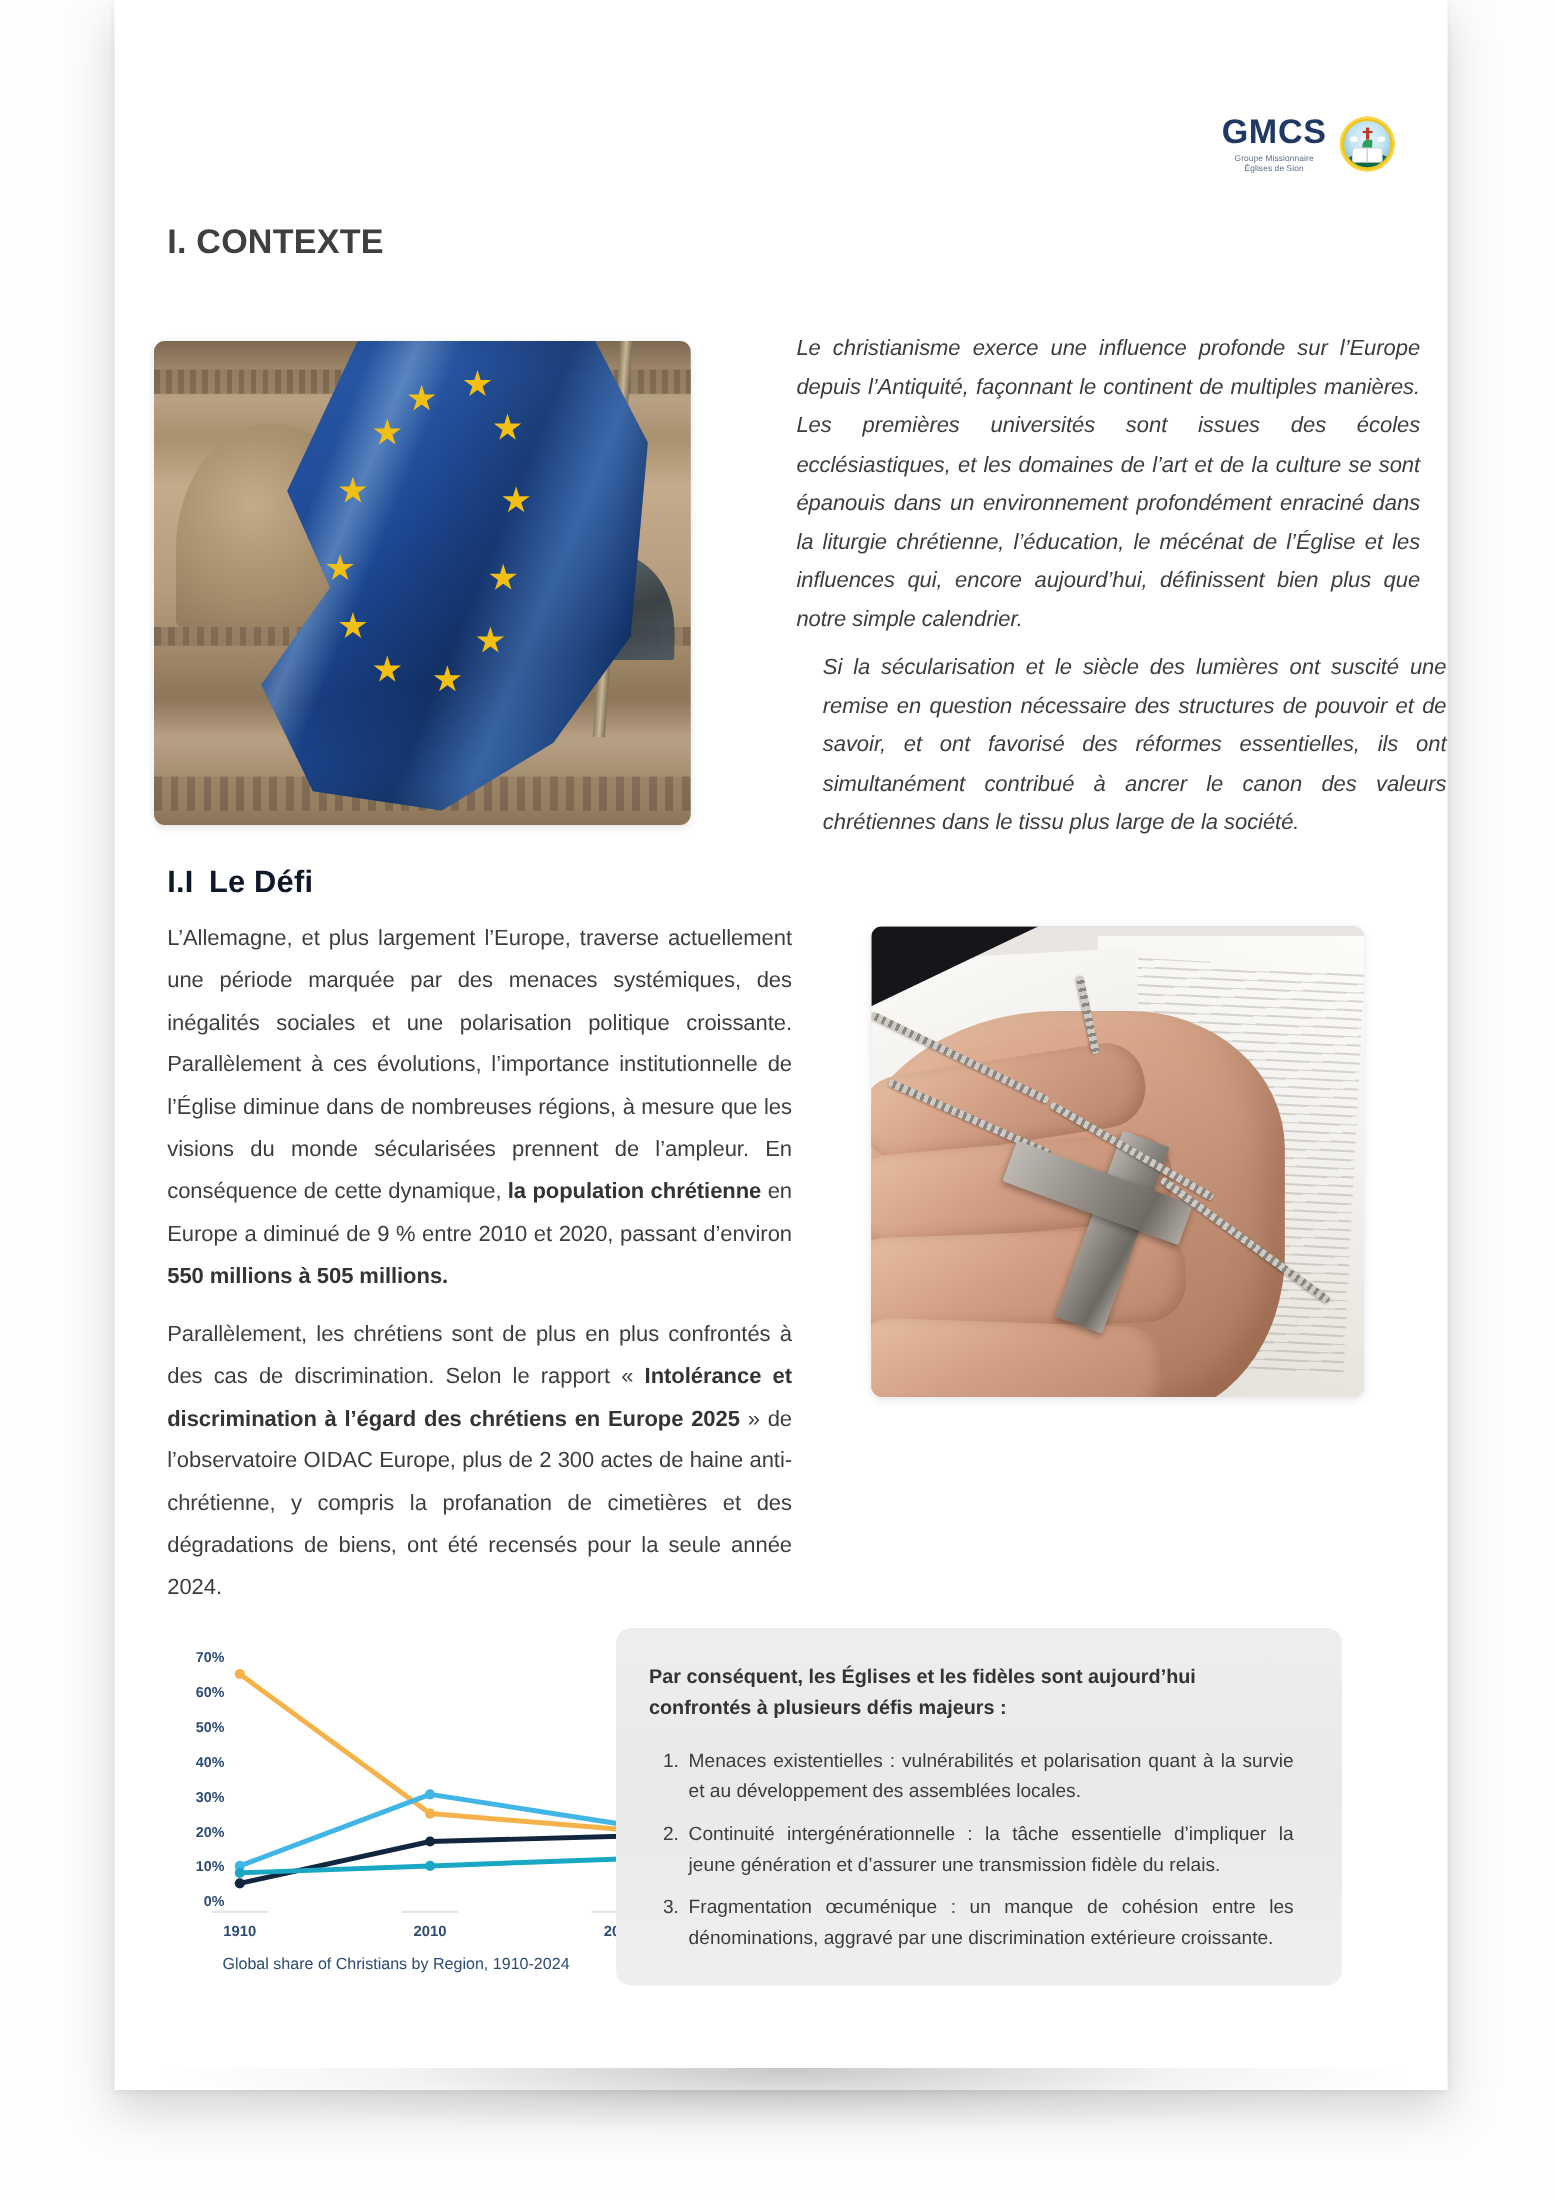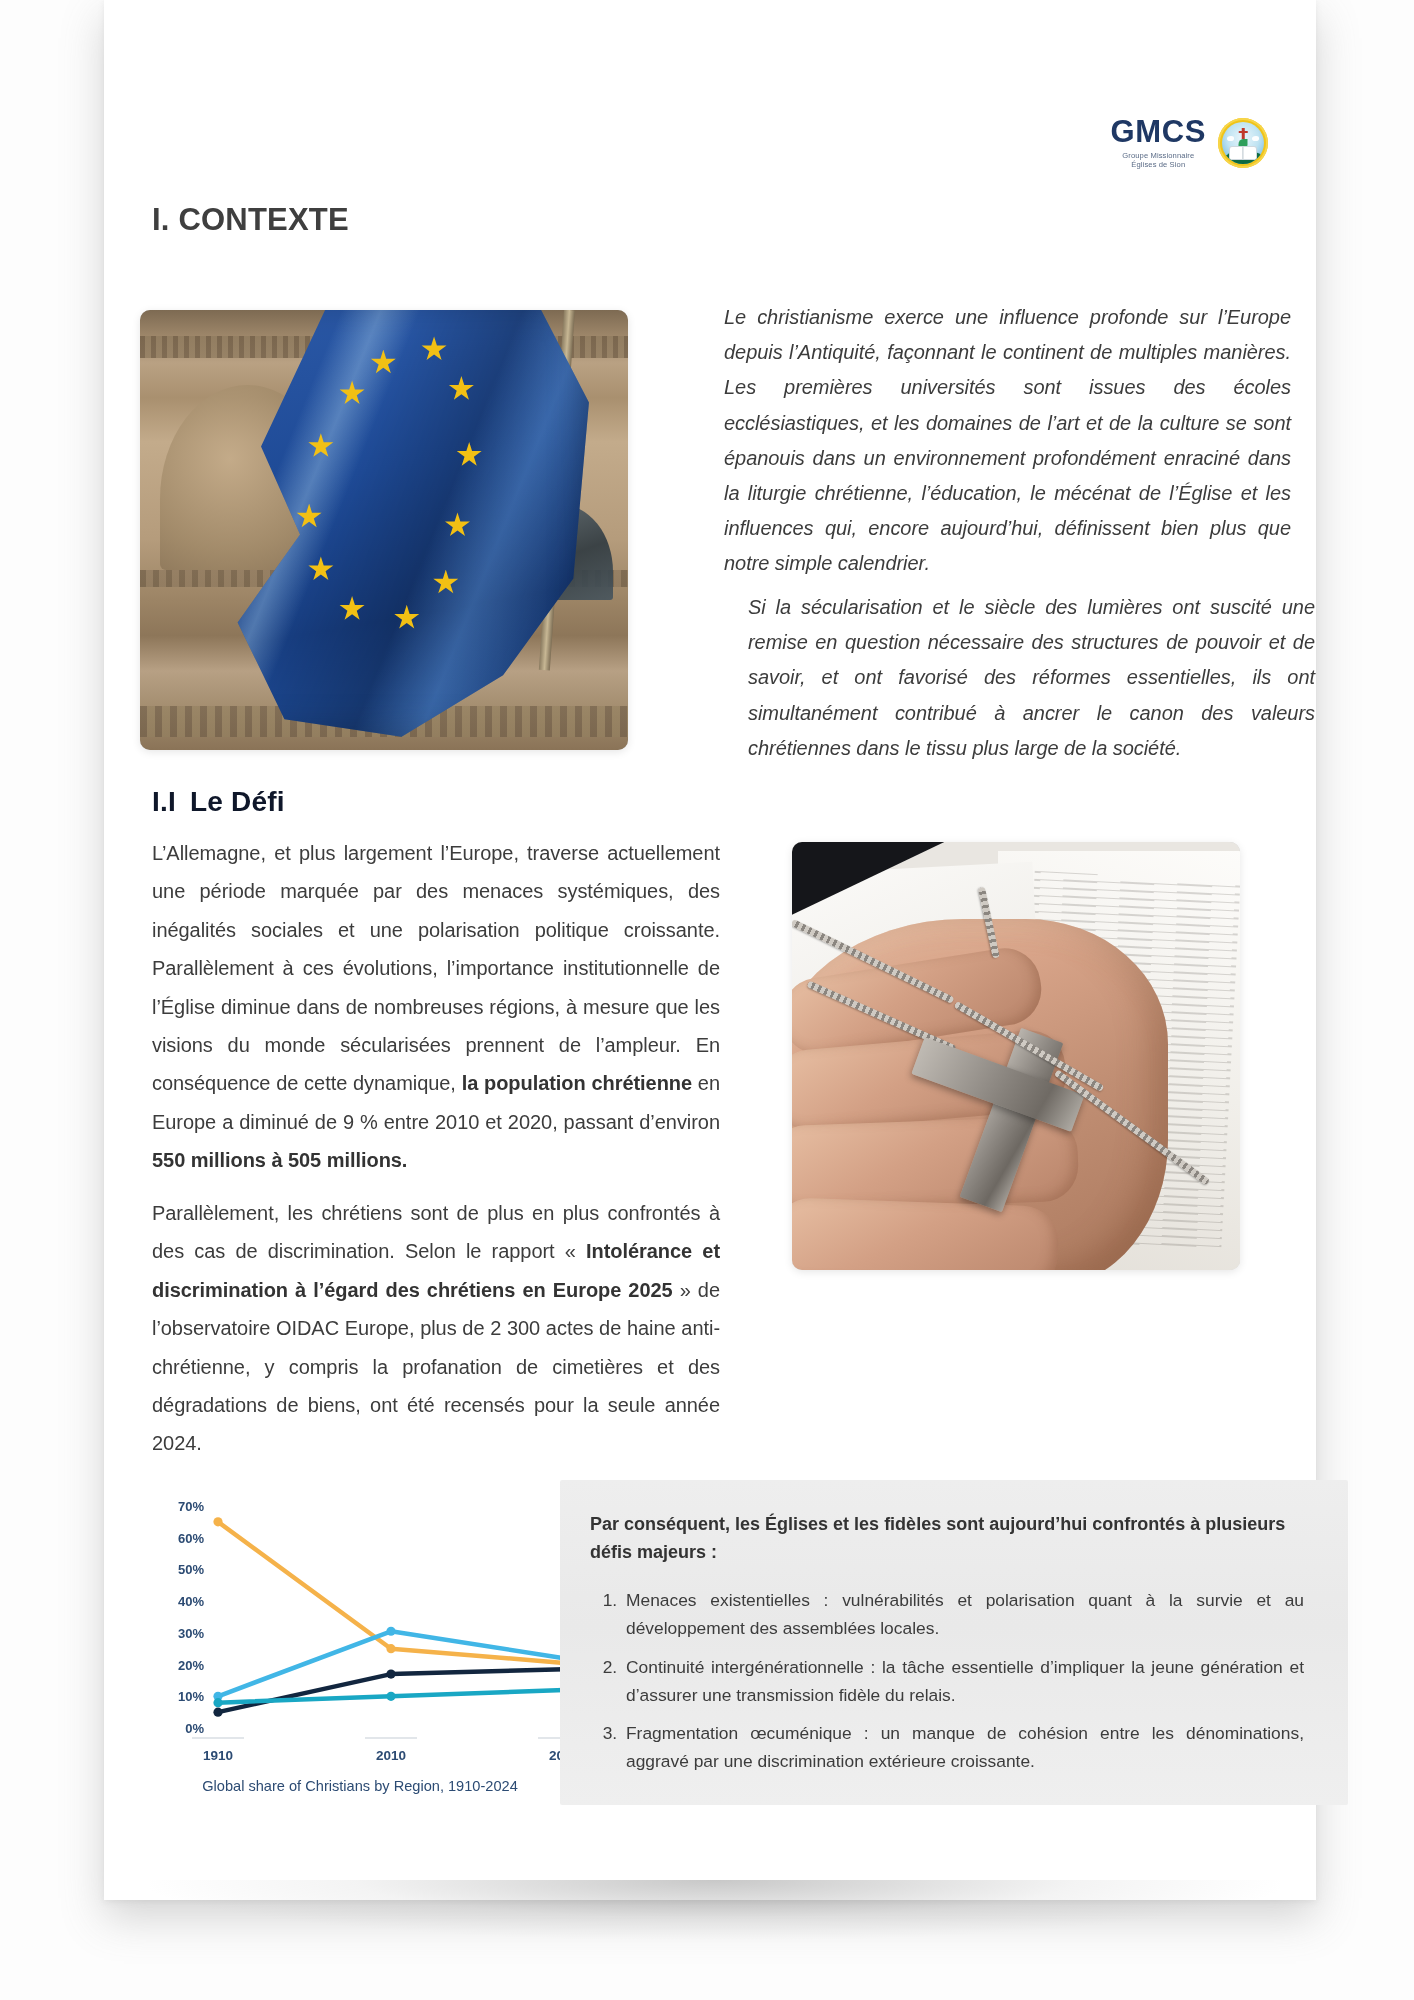--- a/index.html
+++ b/index.html
@@ -46,21 +46,21 @@
     left: 104px;
     top: 0;
     width: 1212px;
     height: 1900px;
   }
 
   
   .logo-wrap {
     position: absolute;
     right: 48px;
-    top: 116px;
+    top: 104px;
     display: flex;
     align-items: center;
     gap: 12px;
   }
   .logo-text { text-align: center; line-height: 1; }
   .logo-word {
     font-size: 31px;
     font-weight: bold;
     color: #1f3864;
     letter-spacing: 0.6px;
@@ -379,23 +379,23 @@
     width: 440px;
     text-align: center;
     font-size: 14.6px;
     color: #2c4b73;
   }
 
   
   .callout {
     position: absolute;
     left: 456px; top: 1480px;
-    width: 788px;
+    width: 660px;
     padding: 30px 44px 30px 30px;
-    border-radius: 2px;
+    border-radius: 14px;
     background: linear-gradient(180deg,#eeeeee 0%,#e9e9e9 45%,#efefef 100%);
     box-sizing: border-box;
   }
   .callout-title {
     font-size: 18px;
     font-weight: bold;
     color: #333333;
     line-height: 1.56;
     margin: 0 0 20px 0;
   }

